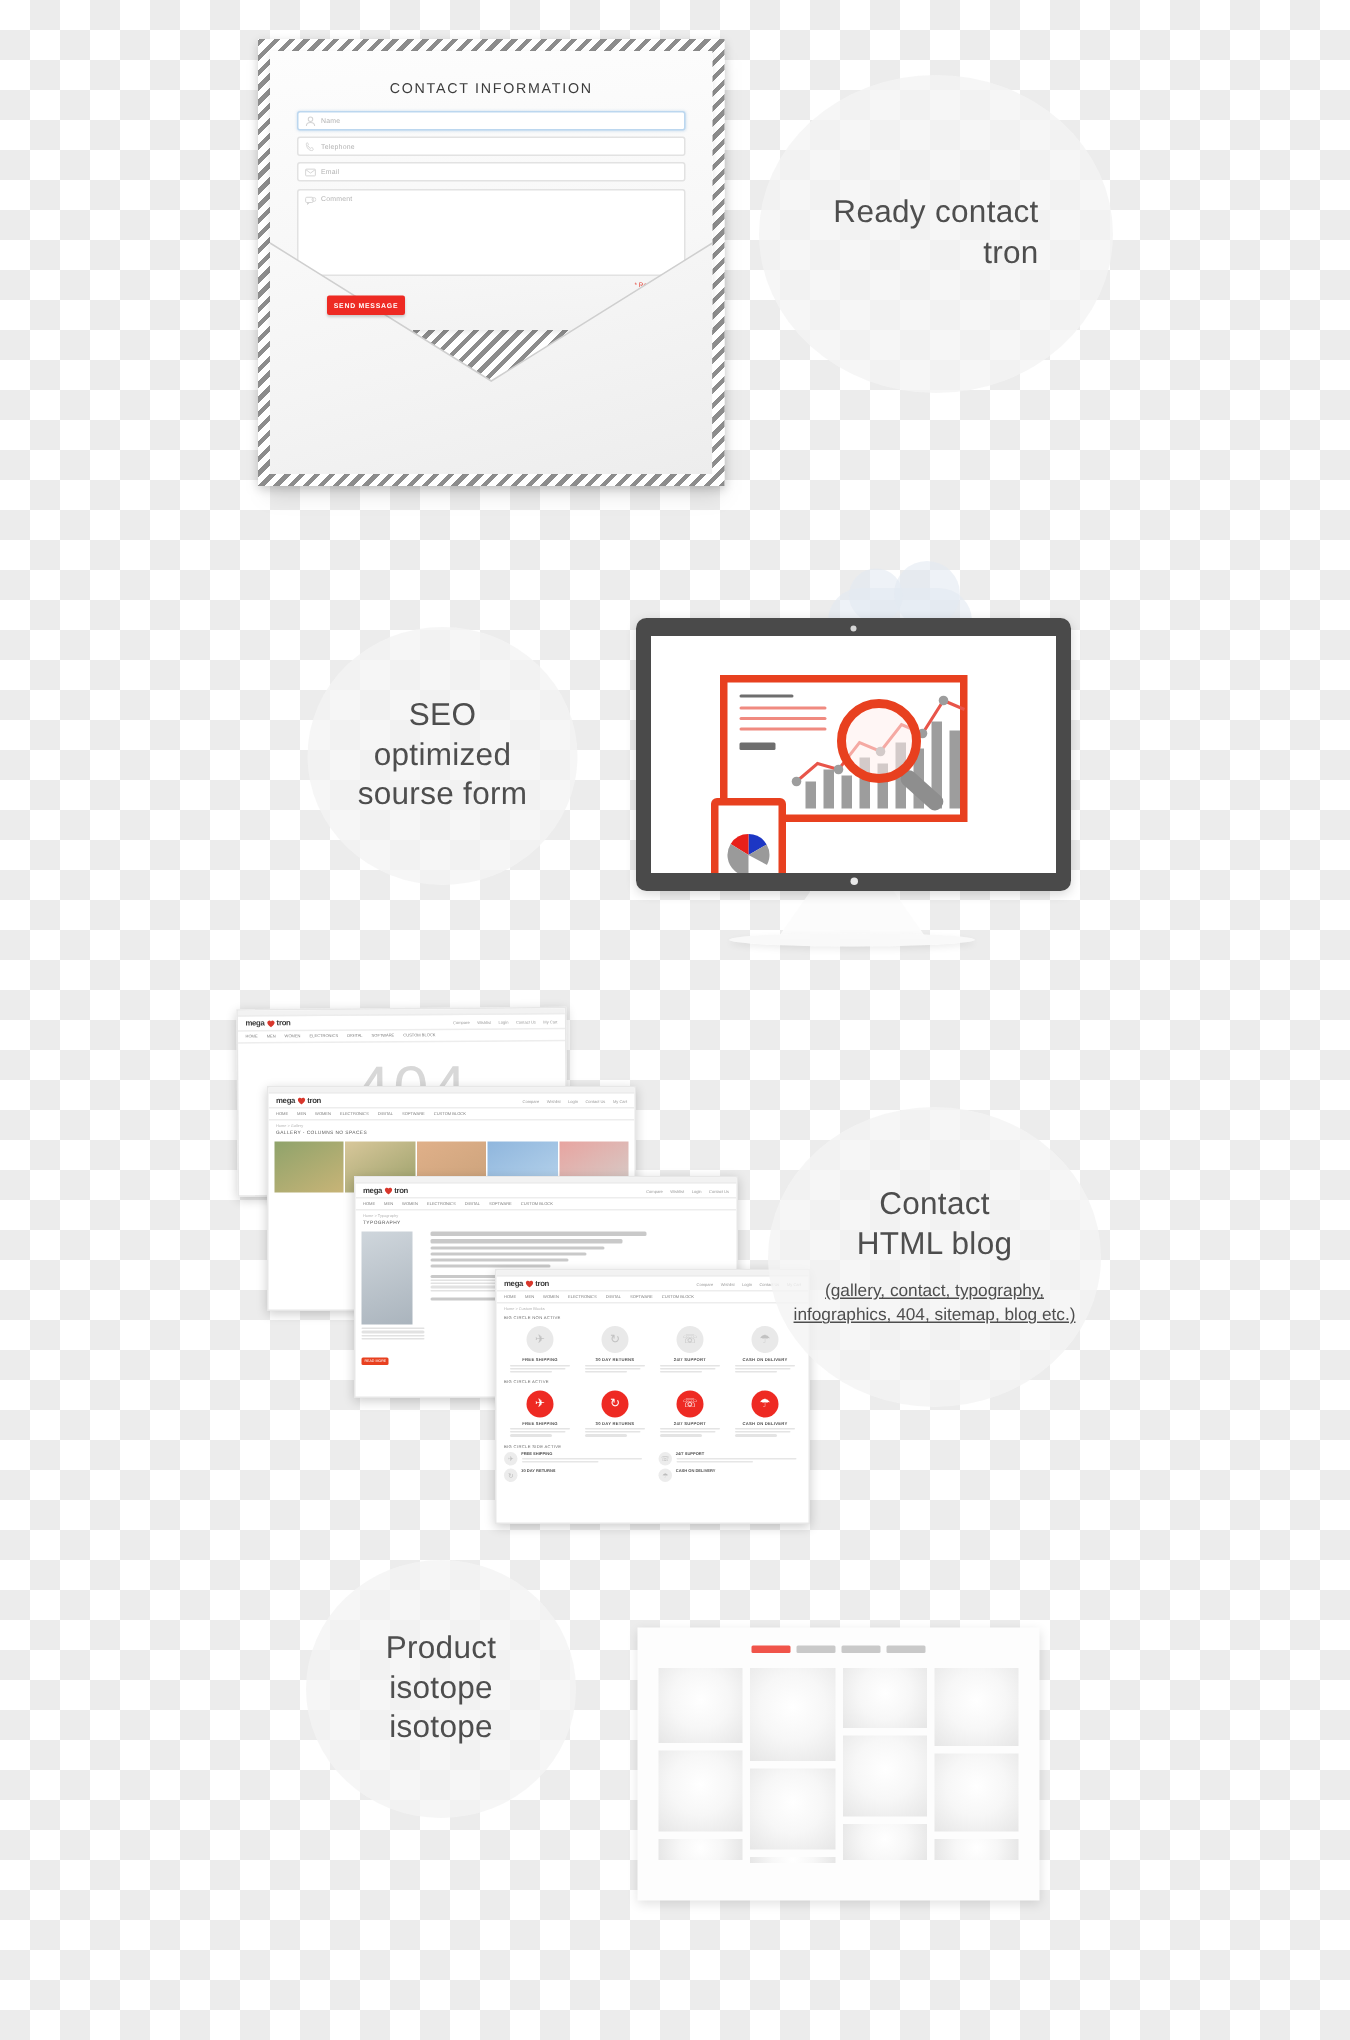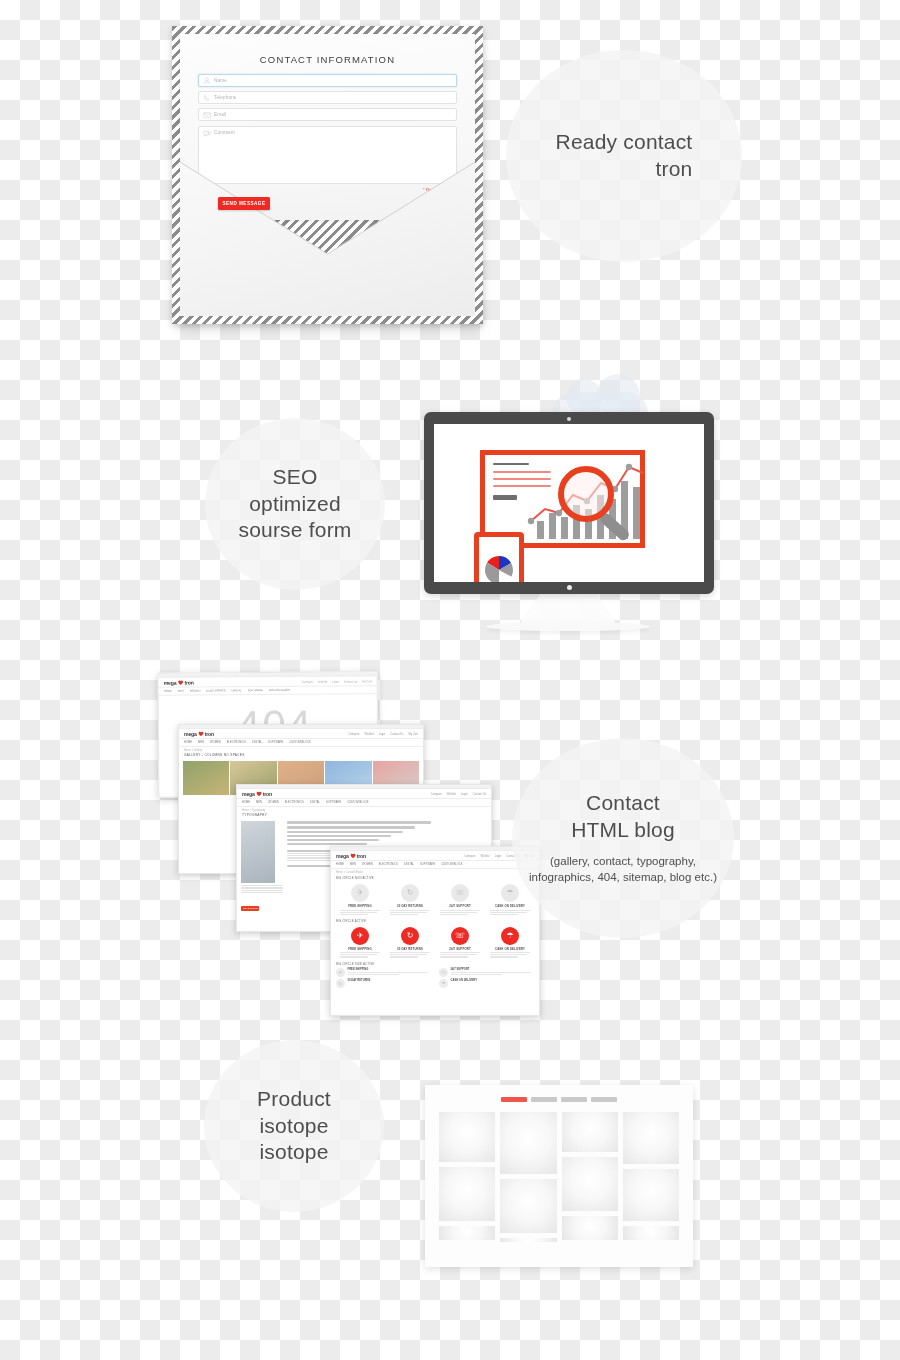--- a/index.html
+++ b/index.html
@@ -728,21 +728,21 @@
         <i></i>
       </div>
   </div>
 </div>
 
 <div class="blob" id="blob-pages">
   <div class="blob-title">
     <div>Contact</div>
     <div>HTML blog</div>
   </div>
-  <div class="blob-sub" style="max-width:188px;">(gallery, contact, typography, infographics, 404, sitemap, blog etc.)</div>
+  <div class="blob-sub" style="max-width:188px;text-decoration:underline;">(gallery, contact, typography, infographics, 404, sitemap, blog etc.)</div>
 </div>
 
 <div class="blob" id="blob-product">
   <div class="blob-title">
     <div>Product</div>
     <div>isotope</div>
     <div>isotope</div>
   </div>
 </div>
 

